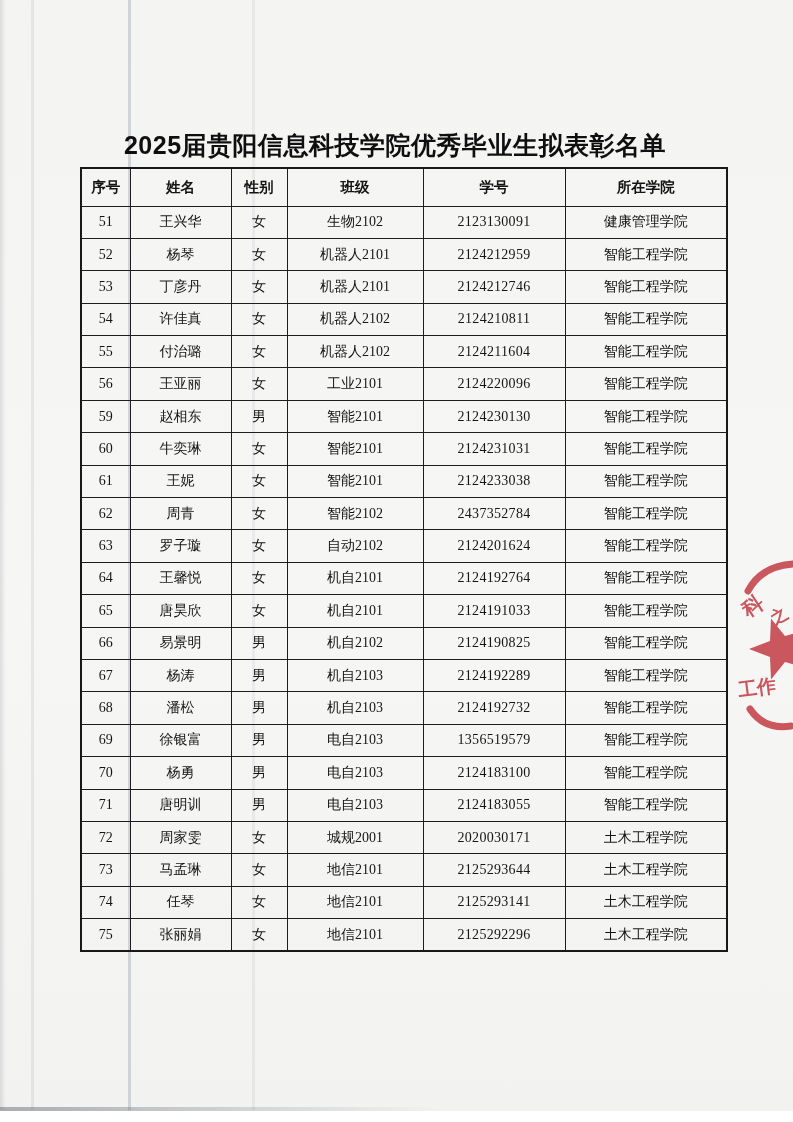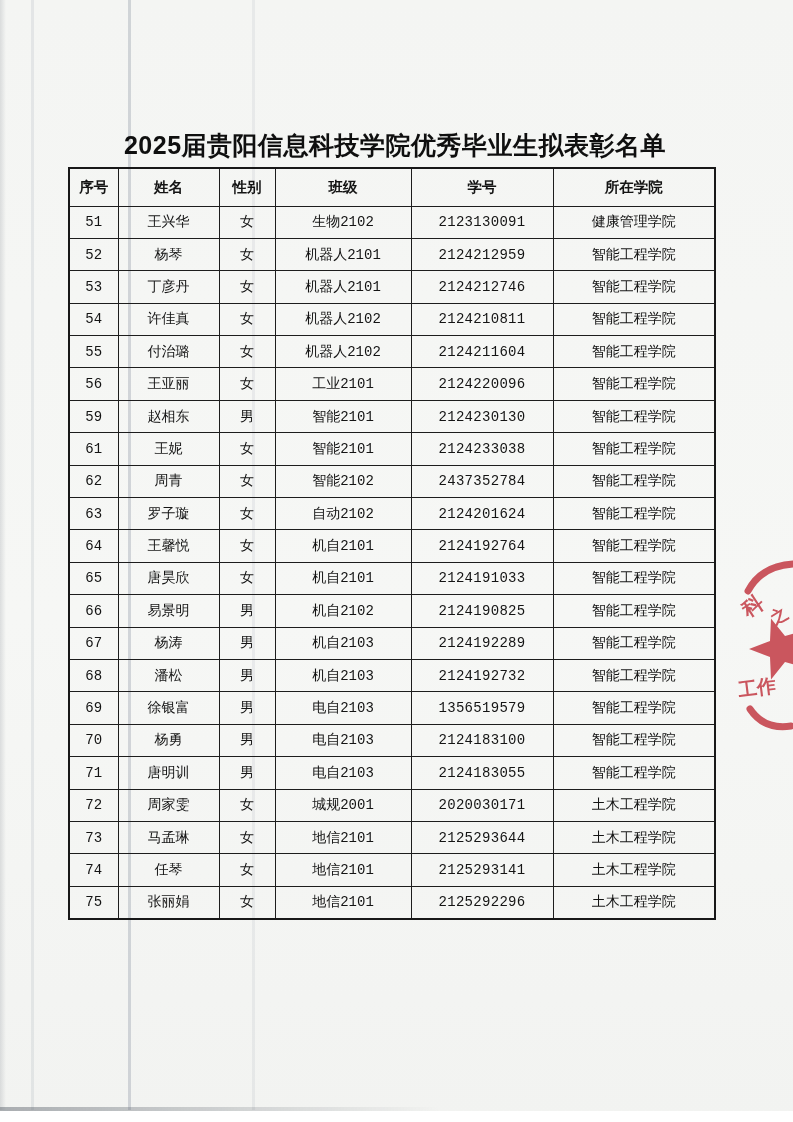--- a/index.html
+++ b/index.html
@@ -28,34 +28,34 @@
 
   .doc-title {
     position:absolute; left:72px; width:646px; top:129px;
     text-align:center;
     font-family:"Liberation Sans","DejaVu Sans",sans-serif;
     font-weight:bold; font-size:25px; letter-spacing:0.5px;
     color:#0f0f0f; white-space:nowrap;
   }
 
   table.roster {
-    position:absolute; left:68px; top:167px; width:646px;
+    position:absolute; left:80px; top:167px; width:646px;
     border-collapse:collapse; table-layout:fixed;
     color:#141414;
     border:2.2px solid #181818;
   }
   table.roster th, table.roster td {
     border:1.6px solid #1d1d1d;
     text-align:center; vertical-align:middle;
     padding:0; overflow:hidden; white-space:nowrap;
     font-size:14px;
   }
   table.roster thead tr { height:38px; }
   table.roster th { font-weight:bold; font-size:14.5px; }
-  table.roster tbody tr { height:32.4px;font-family:Liberation Mono, monospace; }
+  table.roster tbody tr { height:32.4px; }
   td.cell-no { font-size:13.5px; }
   td.cell-student_id { font-size:14px; letter-spacing:0.3px;margin-left:22px; }
 
   .seal {
     position:absolute; left:733px; top:556px;
     opacity:0.88;
   }
   .seal text {
     fill:#c5404a;
     font-family:"Liberation Sans","DejaVu Sans",sans-serif;
@@ -144,20 +144,28 @@
         </tr>
         <tr>
           <td class="cell-no">59</td>
           <td class="cell-name">赵相东</td>
           <td class="cell-gender">男</td>
           <td class="cell-class_name">智能2101</td>
           <td class="cell-student_id">2124230130</td>
           <td class="cell-college">智能工程学院</td>
         </tr>
         <tr>
+          <td class="cell-no">60</td>
+          <td class="cell-name">牛奕琳</td>
+          <td class="cell-gender">女</td>
+          <td class="cell-class_name">智能2101</td>
+          <td class="cell-student_id">2124231031</td>
+          <td class="cell-college">智能工程学院</td>
+        </tr>
+        <tr>
           <td class="cell-no">61</td>
           <td class="cell-name">王妮</td>
           <td class="cell-gender">女</td>
           <td class="cell-class_name">智能2101</td>
           <td class="cell-student_id">2124233038</td>
           <td class="cell-college">智能工程学院</td>
         </tr>
         <tr>
           <td class="cell-no">62</td>
           <td class="cell-name">周青</td>

